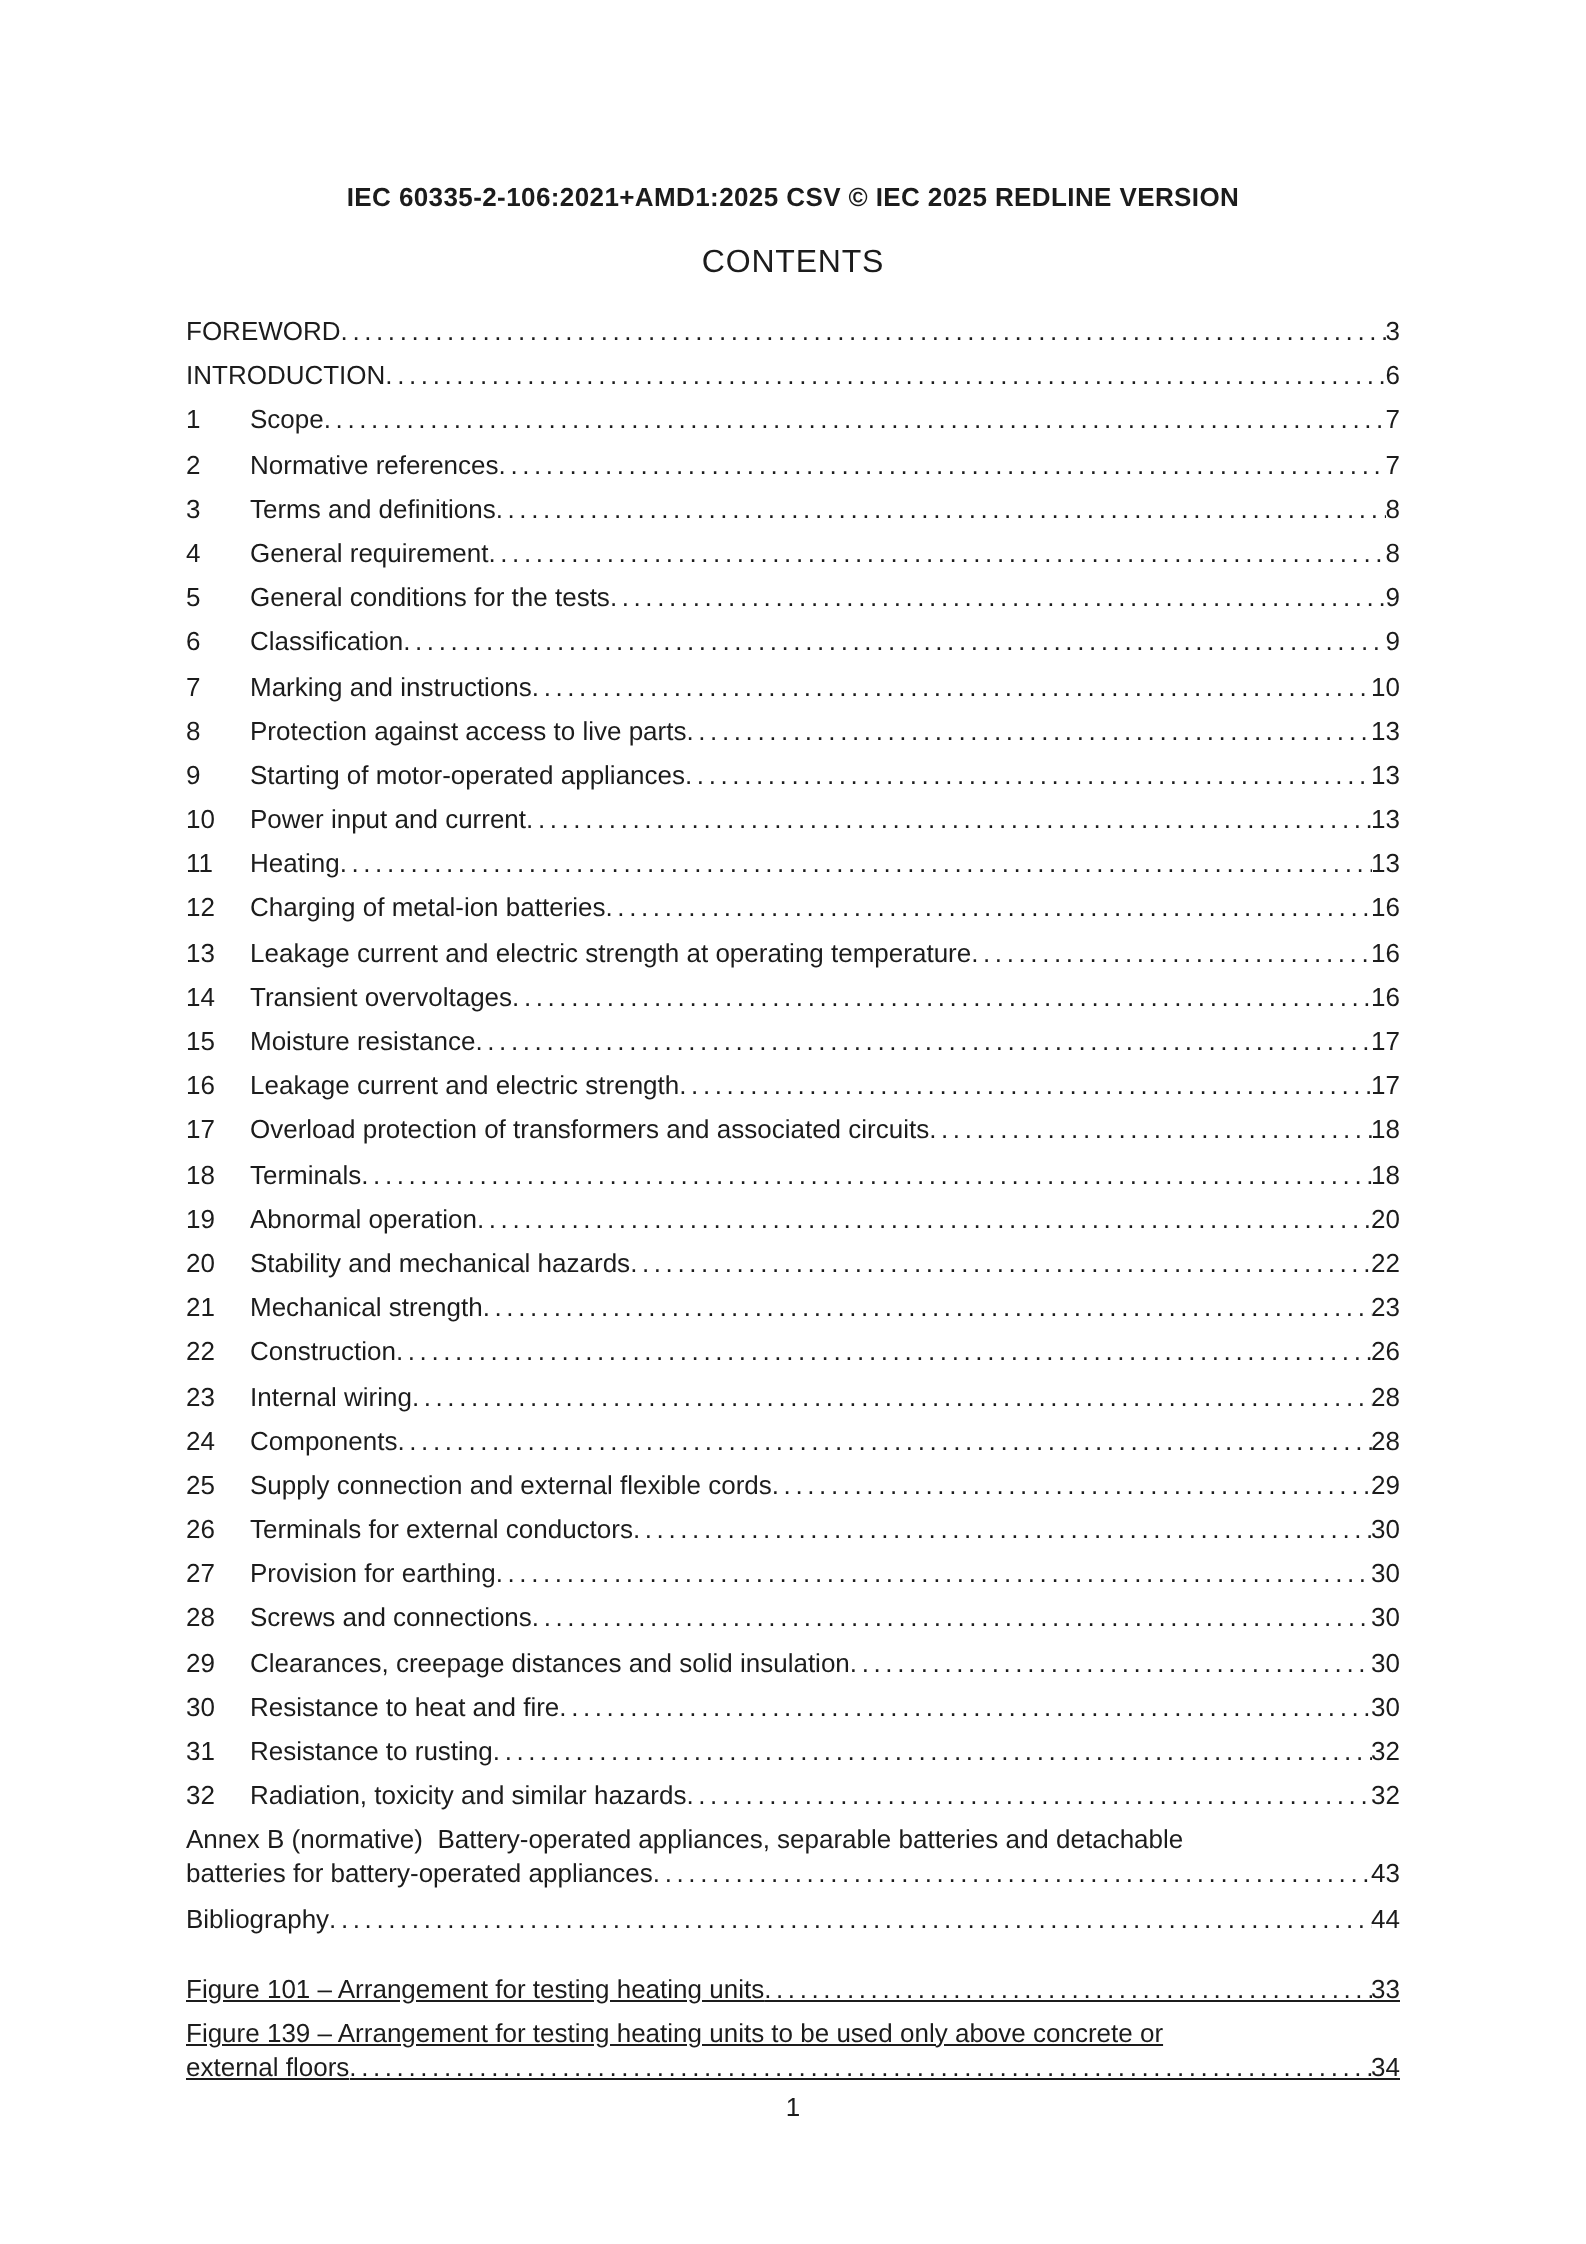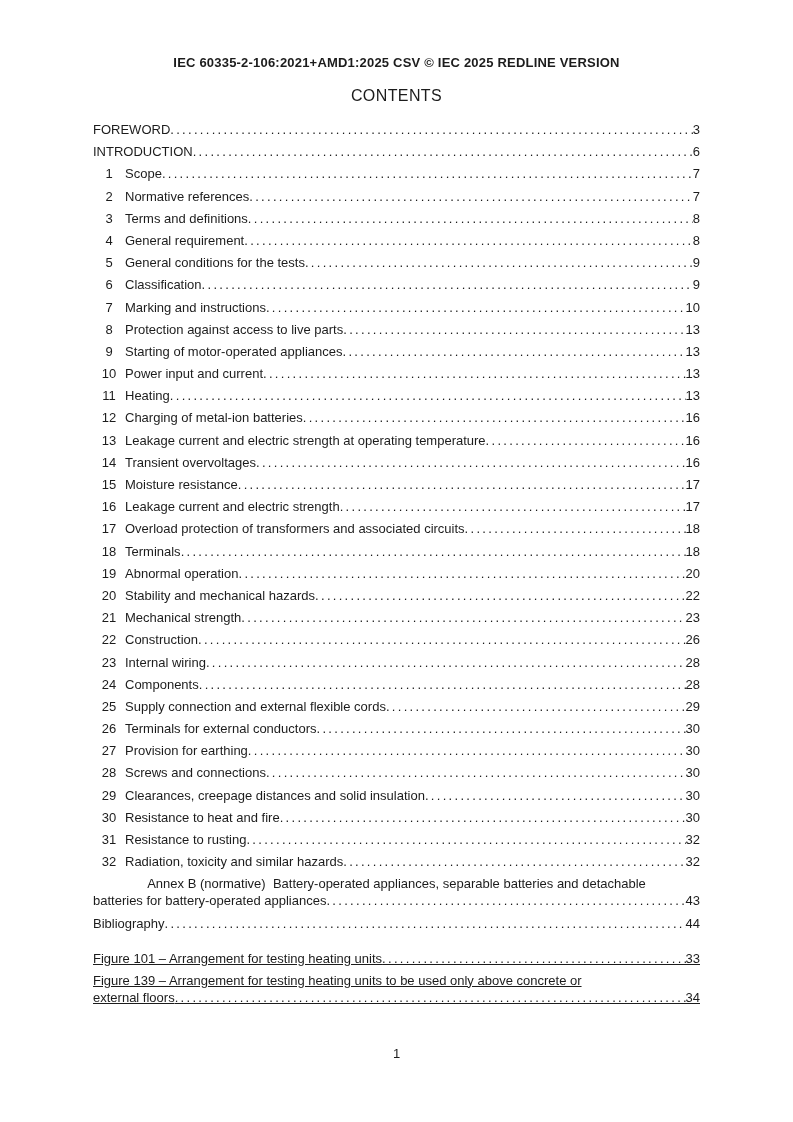--- a/index.html
+++ b/index.html
@@ -14,30 +14,31 @@
   .page {
     position: absolute; inset: 0;
     padding: 55px 93px 0 93px;
   }
   .running-header {
     text-align: center;
     font-size: 13px;
     font-weight: bold;
     letter-spacing: 0.2px;
     line-height: 15px;
+    margin-top: 36px;
   }
   .contents-title {
     text-align: center;
     font-size: 16px;
     font-weight: normal;
     letter-spacing: 0.4px;
     margin-top: 17px;
     line-height: 18px;
   }
-  .toc { margin-top: 16px; text-align: center; }
+  .toc { margin-top: 16px; }
   .figures { margin-top: 18px; text-decoration: underline; }
   .toc-line {
     display: flex;
     align-items: baseline;
     font-size: 13px;
     line-height: 17px;
     margin-bottom: 5.2px;
   }
   .wrap-line {
     font-size: 13px;

